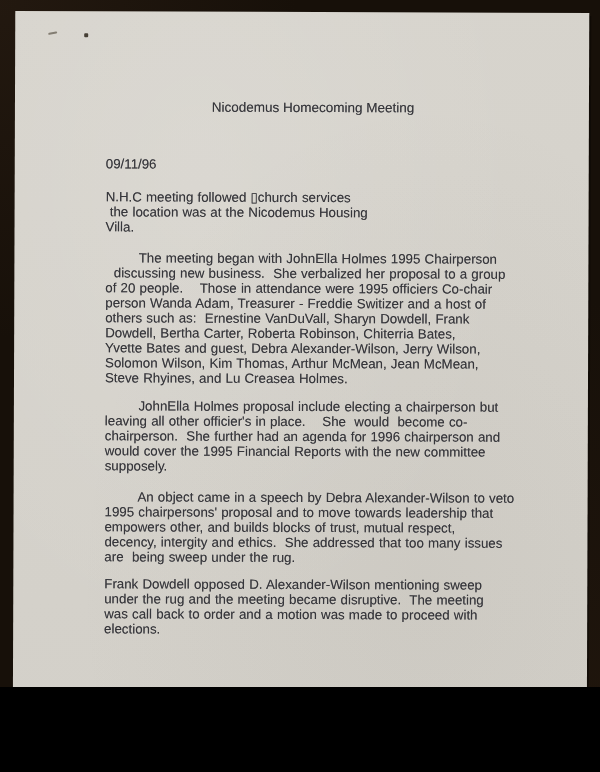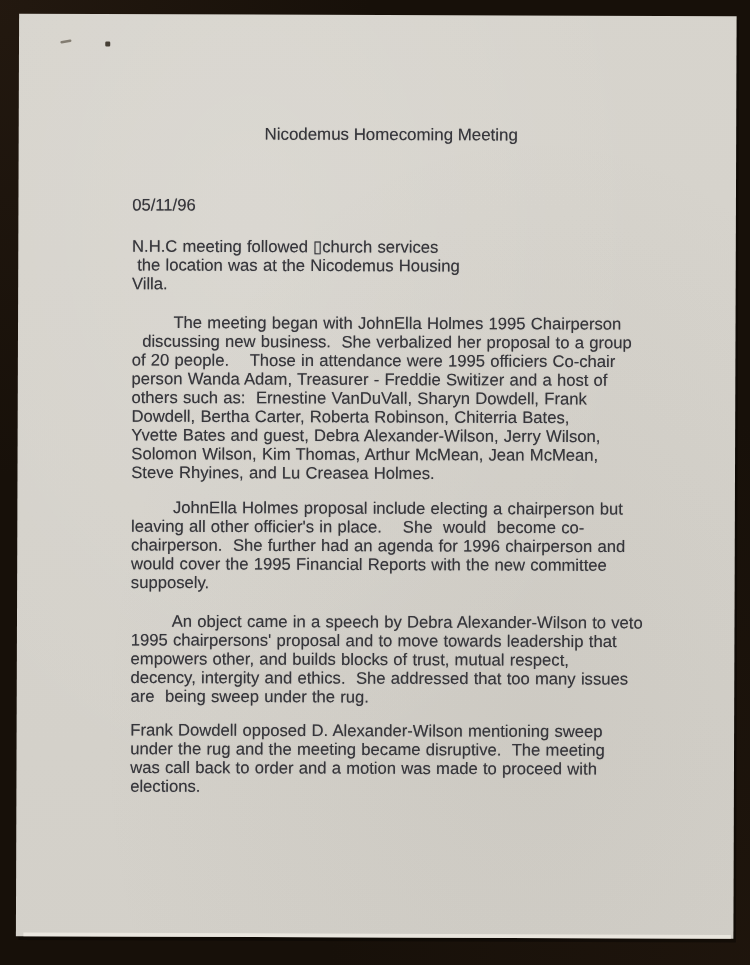--- a/index.html
+++ b/index.html
@@ -3,21 +3,21 @@
 <meta charset="utf-8">
 <style>
   html, body {
     margin: 0;
     padding: 0;
     background: #000;
   }
   .scan {
     position: relative;
     width: 600px;
-    height: 772px;
+    height: 687px;
     background: var(--bg-color, #171009);
     overflow: hidden;
     font-family: "Liberation Sans", "DejaVu Sans", sans-serif;
   }
   
   .scan::before {
     content: "";
     position: absolute;
     inset: 0;
     background:
@@ -114,21 +114,21 @@
 <div class="scan">
   <div class="paper">
 
     <div class="mark-squiggle"></div>
     <div class="mark-dot"></div>
 
     <div class="text-layer">
 
       <div class="doc-title">Nicodemus Homecoming Meeting</div>
 
-      <div class="doc-date">05/11/96</div>
+      <div class="doc-date">09/11/96</div>
 
       <div class="para para-1">N.H.C meeting followed ▯church services
  the location was at the Nicodemus Housing
 Villa.</div>
 
       <div class="para para-2">        The meeting began with JohnElla Holmes 1995 Chairperson
   discussing new business.  She verbalized her proposal to a group
 of 20 people.    Those in attendance were 1995 officiers Co-chair
 person Wanda Adam, Treasurer - Freddie Switizer and a host of
 others such as:  Ernestine VanDuVall, Sharyn Dowdell, Frank

